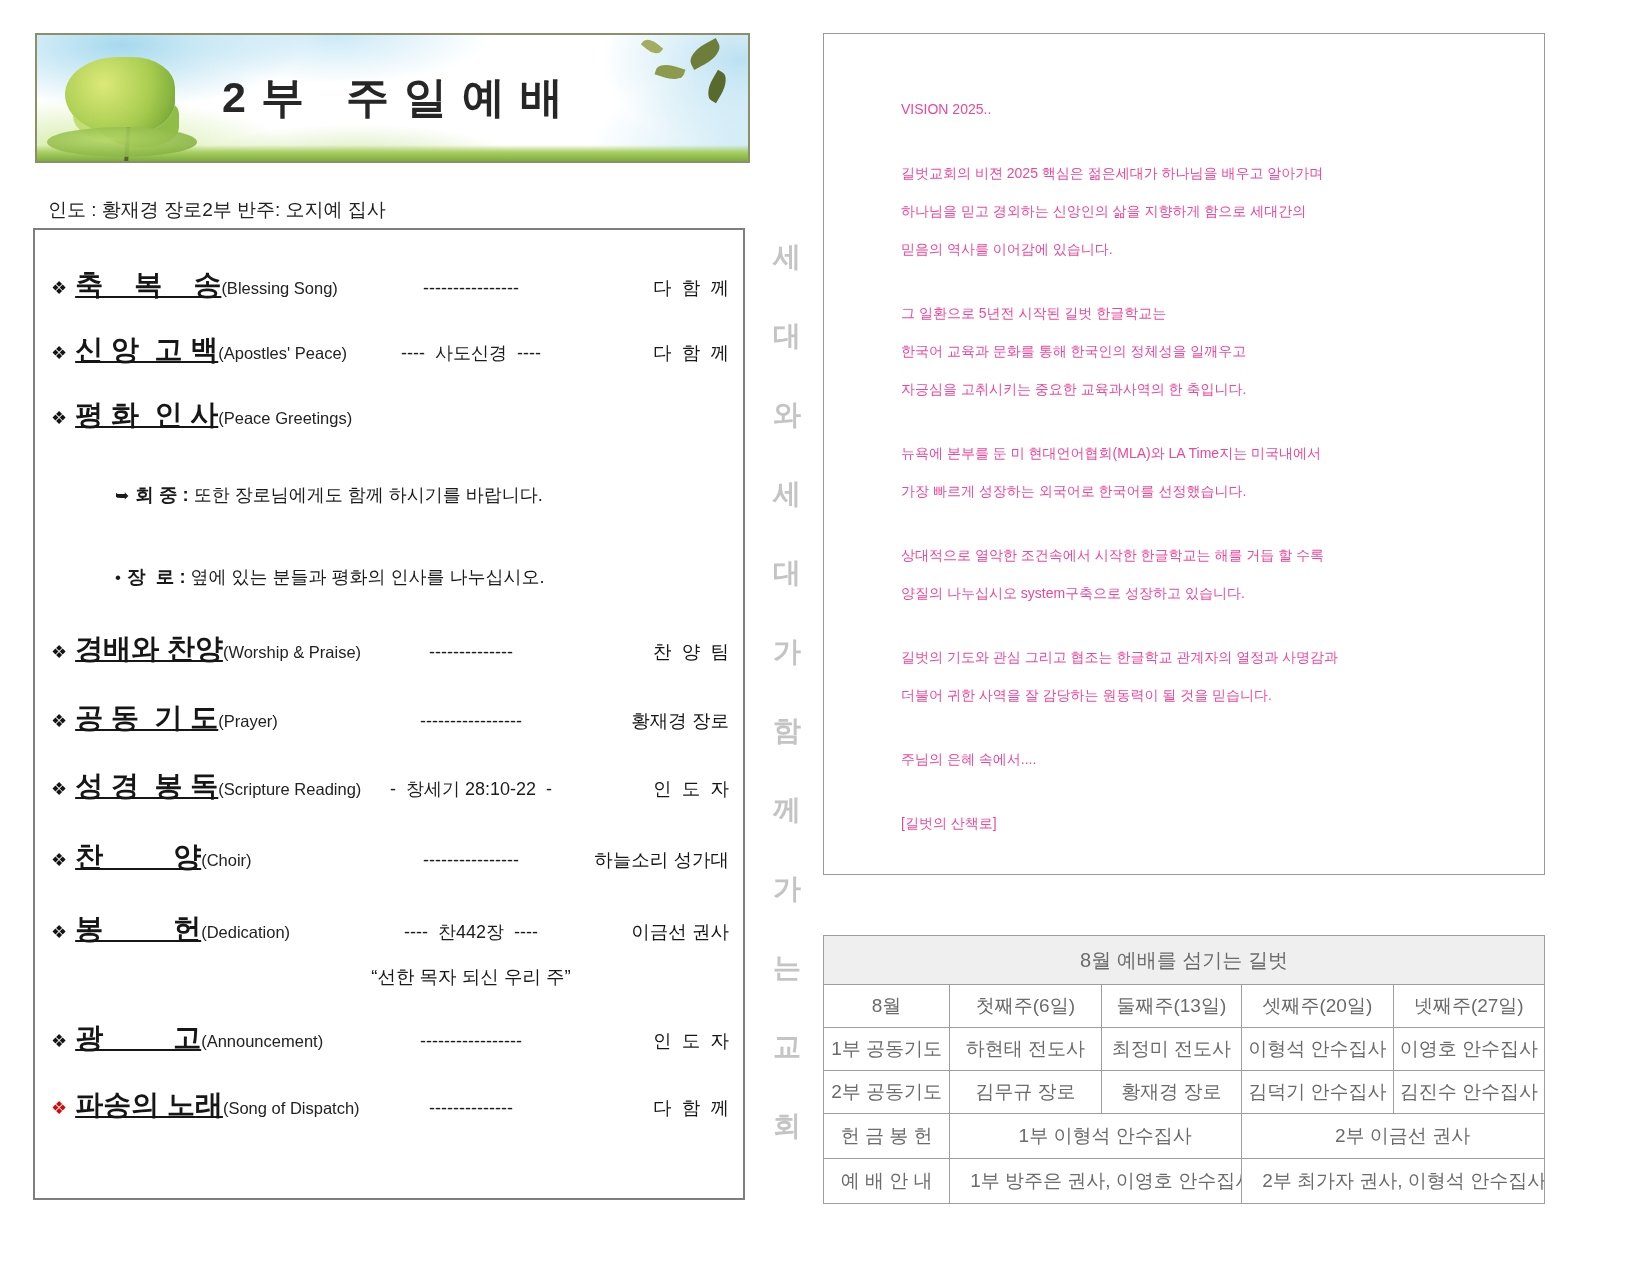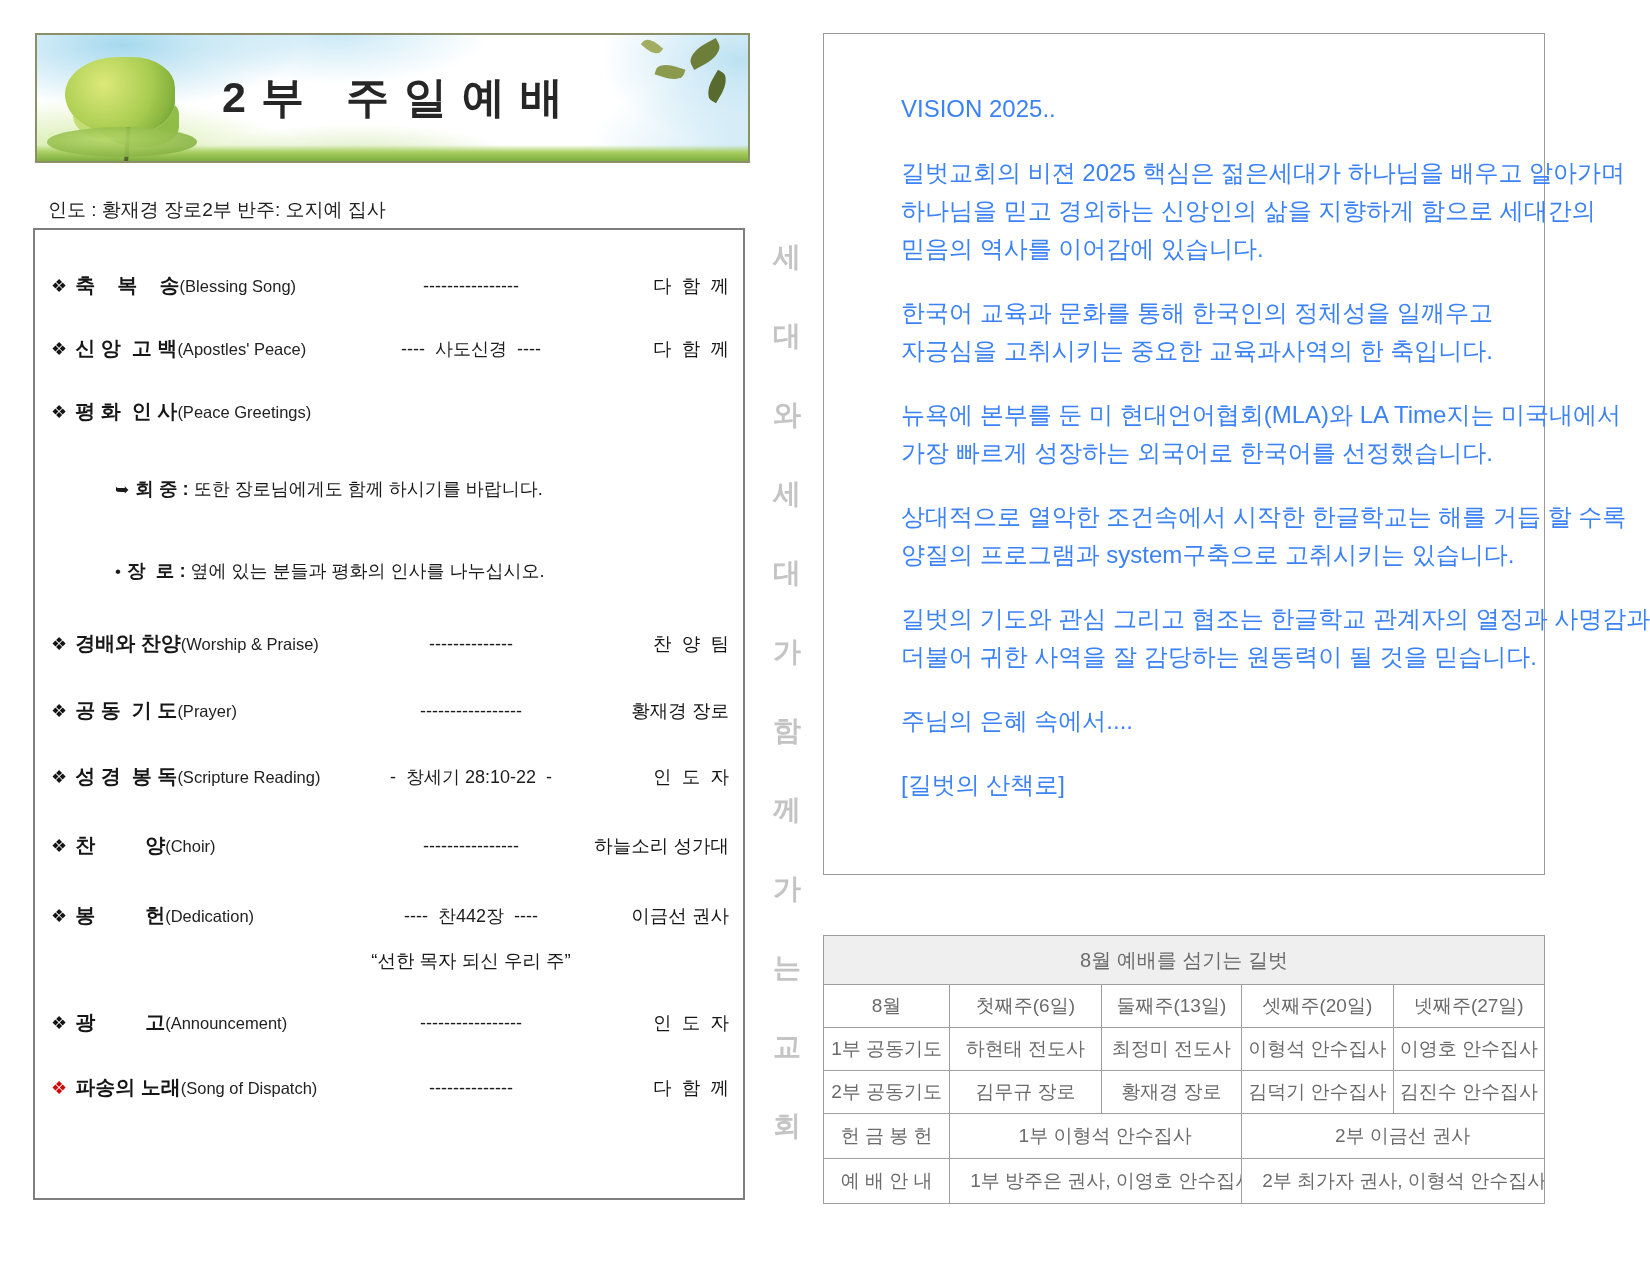--- a/index.html
+++ b/index.html
@@ -37,41 +37,41 @@
   .leaders{position:absolute;left:48px;top:197px;width:690px;display:flex;justify-content:flex-start;
     font-size:19px;color:#222;}
 
   
   .wbox{position:absolute;left:33px;top:228px;width:708px;height:968px;border:2px solid #7e7e7e;background:#fff;}
   .wlist{padding:42px 14px 0 16px;}
   .wrow{display:flex;align-items:baseline;line-height:26px;}
   .wleft{width:300px;flex:none;white-space:nowrap;}
   .marker{font-size:18px;color:#141414;margin-right:8px;}
   .red .marker{color:#cf0a0a;}
-  .ko{font-size:20px;font-weight:bold;white-space:pre;color:#161616;}
+  .ko{font-size:28px;font-weight:bold;white-space:pre;color:#161616;text-decoration:underline;}
   .en{font-size:16.5px;color:#222;}
   .wmid{width:240px;flex:none;text-align:center;font-size:18px;white-space:pre;color:#1c1c1c;}
   .wright{flex:1;text-align:right;font-size:18.5px;white-space:pre;color:#161616;}
   .greet{margin-left:34px;line-height:26px;font-size:18px;white-space:pre;color:#1a1a1a;}
   .greet .bullet{font-size:17px;margin-right:6px;}
   .greet .role{font-weight:bold;font-size:18.5px;white-space:pre;}
   .dedsub{margin-left:300px;width:240px;text-align:center;font-size:18.5px;line-height:26px;white-space:pre;color:#1a1a1a;}
   .mb3{margin-bottom:3px}.mb4{margin-bottom:4px}.mb18{margin-bottom:18px}.mb19{margin-bottom:19px}
   .mb24{margin-bottom:24px}.mb35{margin-bottom:35px}.mb37{margin-bottom:37px}.mb38{margin-bottom:38px}
   .mb39{margin-bottom:39px}.mb41{margin-bottom:41px}.mb42{margin-bottom:42px}
 
   
   .vert{position:absolute;left:763px;top:238px;width:48px;display:flex;flex-direction:column;gap:41px;
     align-items:center;font-size:28px;font-weight:bold;color:#c4c4c4;}
 
   
   .vbox{position:absolute;left:823px;top:33px;width:722px;height:842px;border:1.5px solid #9a9a9a;background:#fff;
     padding:56px 28px 0 77px;box-sizing:border-box;}
   .vpara{margin-bottom:26px;}
-  .vline{font-size:24px;line-height:38px;color:#3b82f6;white-space:nowrap;}
+  .vline{font-size:14px;line-height:38px;color:#ec4899;white-space:nowrap;}
 
   
   .tbox{position:absolute;left:823px;top:935px;width:722px;}
   table.servers{width:100%;border-collapse:collapse;table-layout:fixed;font-size:19px;color:#6b6b6b;}
   table.servers td{border:1.5px solid #9e9e9e;text-align:center;vertical-align:middle;
     overflow:hidden;white-space:nowrap;}
   td.ttitle{background:#efefef;height:46px;font-size:20px;}
   tr.hrow td{height:40px;}
   tr.drow td{height:40px;}
   tr.mrow td{height:42px;}
@@ -192,30 +192,31 @@
 <div class="vbox">
   <div class="vpara">
     <div class="vline">VISION 2025..</div>
   </div>
   <div class="vpara">
     <div class="vline">길벗교회의 비젼 2025 핵심은 젊은세대가 하나님을 배우고 알아가며</div>
     <div class="vline">하나님을 믿고 경외하는 신앙인의 삶을 지향하게 함으로 세대간의</div>
     <div class="vline">믿음의 역사를 이어감에 있습니다.</div>
   </div>
   <div class="vpara">
+    <div class="vline">그 일환으로 5년전 시작된 길벗 한글학교는</div>
     <div class="vline">한국어 교육과 문화를 통해 한국인의 정체성을 일깨우고</div>
     <div class="vline">자긍심을 고취시키는 중요한 교육과사역의 한 축입니다.</div>
   </div>
   <div class="vpara">
     <div class="vline">뉴욕에 본부를 둔 미 현대언어협회(MLA)와 LA Time지는 미국내에서</div>
     <div class="vline">가장 빠르게 성장하는 외국어로 한국어를 선정했습니다.</div>
   </div>
   <div class="vpara">
     <div class="vline">상대적으로 열악한 조건속에서 시작한 한글학교는 해를 거듭 할 수록</div>
-    <div class="vline">양질의 프로그램과 system구축으로 고취시키는 있습니다.</div>
+    <div class="vline">양질의 나누십시오 system구축으로 성장하고 있습니다.</div>
   </div>
   <div class="vpara">
     <div class="vline">길벗의 기도와 관심 그리고 협조는 한글학교 관계자의 열정과 사명감과</div>
     <div class="vline">더불어 귀한 사역을 잘 감당하는 원동력이 될 것을 믿습니다.</div>
   </div>
   <div class="vpara">
     <div class="vline">주님의 은혜 속에서....</div>
   </div>
   <div class="vpara">
     <div class="vline">[길벗의 산책로]</div>

